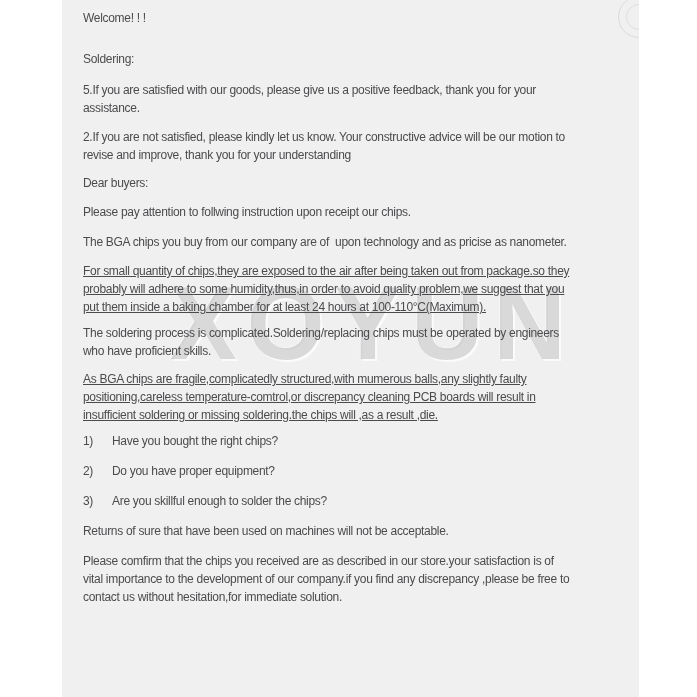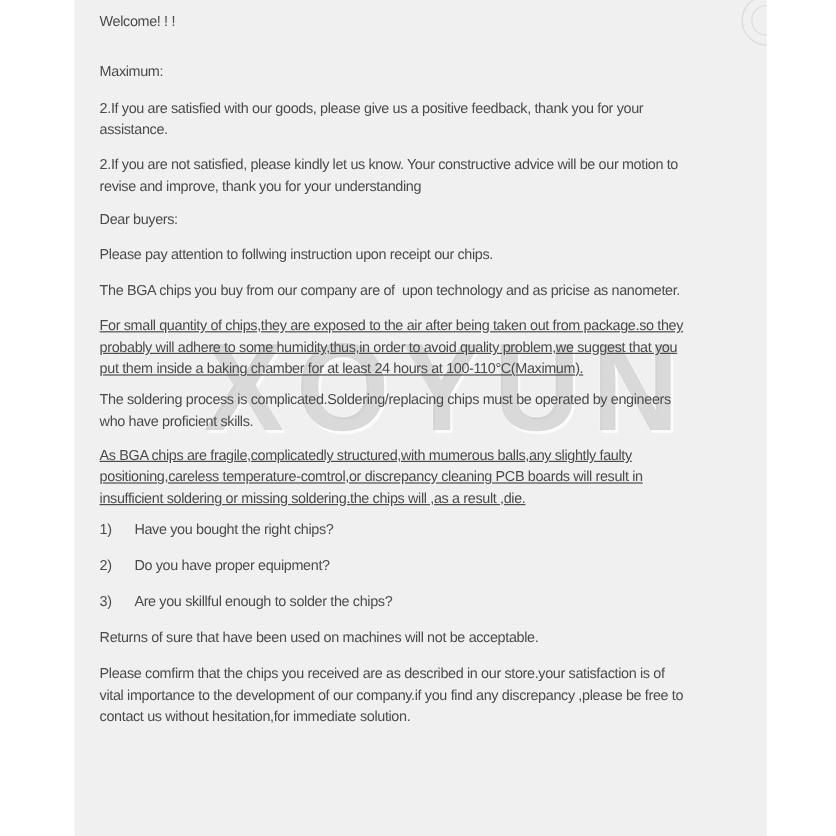--- a/index.html
+++ b/index.html
@@ -95,23 +95,23 @@
     <div class="watermark">XOYUN</div>
 
     <div class="stamp">
       <div class="stamp-inner"></div>
     </div>
 
     <div class="text-col">
 
       <p class="para mb23">Welcome! ! !</p>
 
-      <p class="para mb13">Maximum:</p>
+      <p class="para mb13">Soldering:</p>
 
-      <p class="para mb11">2.If you are satisfied with our goods, please give us a positive feedback, thank you for your
+      <p class="para mb11">5.If you are satisfied with our goods, please give us a positive feedback, thank you for your
 assistance.</p>
 
       <p class="para mb10">2.If you are not satisfied, please kindly let us know. Your constructive advice will be our motion to
 revise and improve, thank you for your understanding</p>
 
       <p class="para mb11">Dear buyers:</p>
 
       <p class="para mb12">Please pay attention to follwing instruction upon receipt our chips.</p>
 
       <p class="para mb11">The BGA chips you buy from our company are of  upon technology and as pricise as nanometer.</p>

